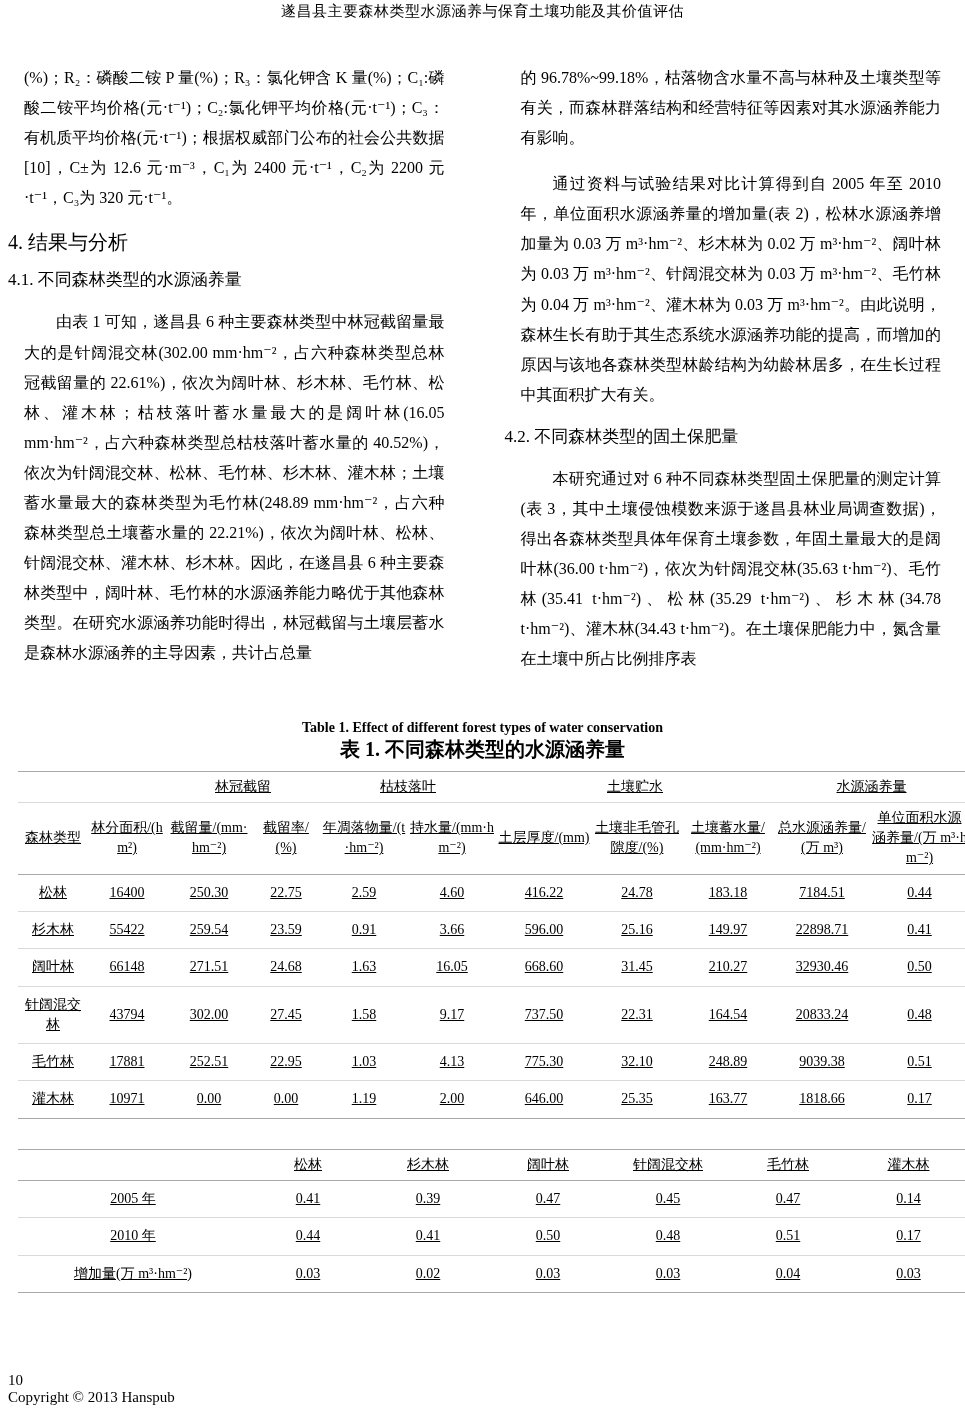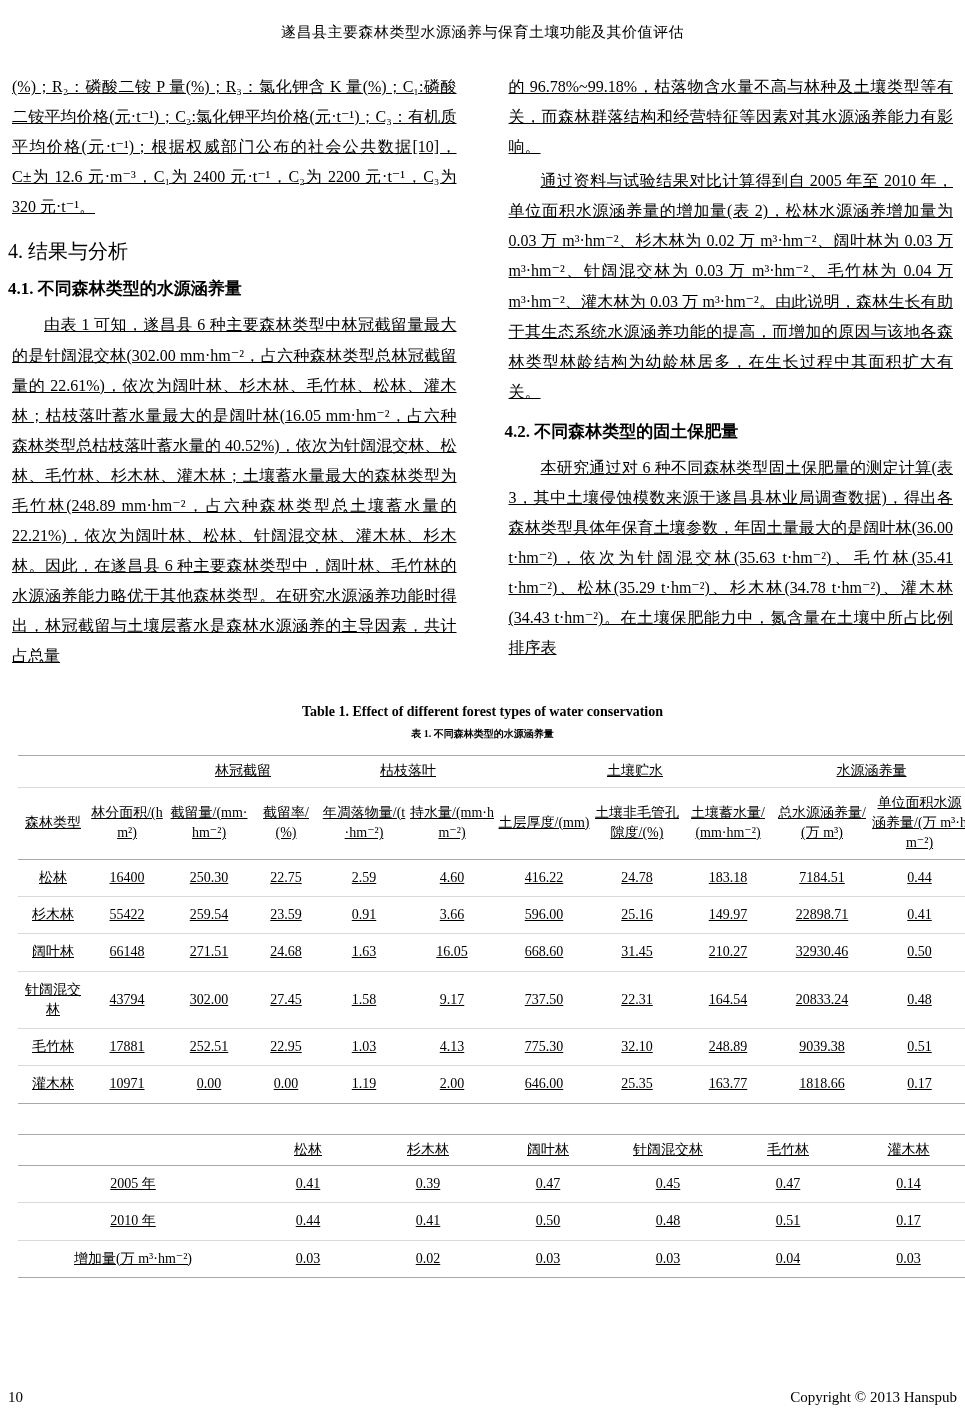--- a/index.html
+++ b/index.html
@@ -7,52 +7,52 @@
     position: relative;
     width: 965px;
     height: 1414px;
     background: #ffffff;
     box-sizing: border-box;
     font-family: "Liberation Serif", "DejaVu Serif", serif;
     color: #000000;
     overflow: hidden;
   }
   .running-head {
-    padding-top: 23px;
+    padding-top: 2px;
     text-align: center;
     font-size: 15px;
     letter-spacing: 0.5px;
   }
   .columns {
     display: flex;
     gap: 44px;
     padding: 0 8px;
     margin-top: 26px;
   }
   .col { flex: 1; font-size: 16px; line-height: 1.88; text-align: justify; }
-  .para { margin: 4px; text-decoration: underline; }
+  .para { margin: 16px; }
   .indent { text-indent: 2em; }
   .col h2 {
     font-size: 20px;
     margin: 16px 0 10px 0;
     font-weight: normal;
     line-height: 1.3;
   }
   .col h3 {
     font-size: 17px;
     margin: 14px 0 10px 0;
-    font-weight: bold;
+    font-weight: normal;
     line-height: 1.3;
   }
   .table-block { padding: 0 18px; }
   .tb1 { margin-top: 26px; }
   .tb2 { margin-top: 30px; }
   .caption { text-align: center; font-weight: bold; margin-bottom: 10px; }
   .caption-en { font-size: 14px; line-height: 21px; }
-  .caption-zh { font-size: 10px; line-height: 23px; font-family: Liberation Serif, serif; }
+  .caption-zh { font-size: 20px; line-height: 23px; font-family: Liberation Serif, serif; }
   table.data-table {
     table-layout: fixed;
     width: 951px;
     border-collapse: collapse;
     border-top: 1px solid #a8a8a8;
     border-bottom: 1px solid #a8a8a8;
     font-size: 14px;
     text-decoration: underline;
   }
   table.data-table th {
@@ -75,20 +75,21 @@
   }
   table.data-table tbody tr:last-child td { border-bottom: none; }
   .footer {
     position: absolute;
     left: 8px;
     right: 8px;
     bottom: 8px;
     display: flex;
     justify-content: space-between;
     font-size: 15px;
+    flex-direction: column;
   }
 </style>
 </head>
 <body>
 
 <div class="page">
 
   <div class="running-head">遂昌县主要森林类型水源涵养与保育土壤功能及其价值评估</div>
 
   <div class="columns">

